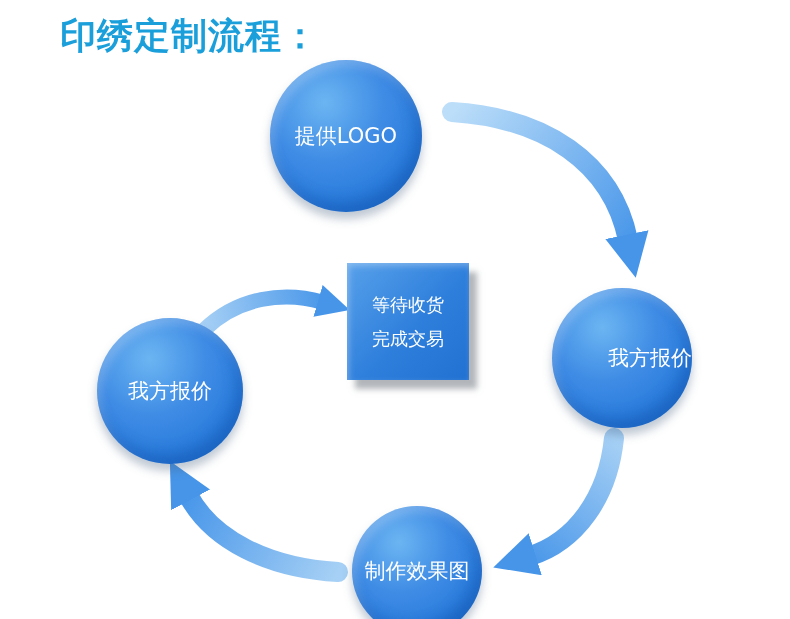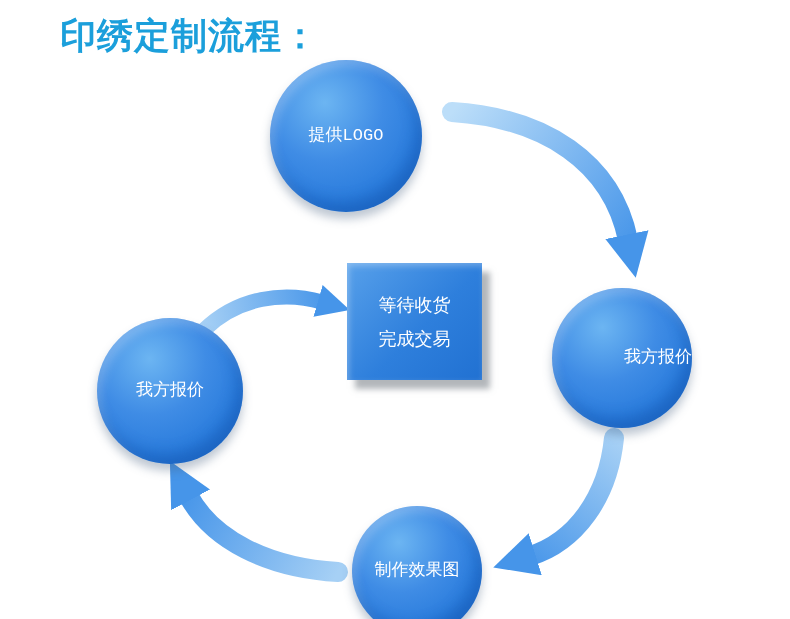--- a/index.html
+++ b/index.html
@@ -42,29 +42,29 @@
     color: #ffffff;
     text-align: center;
   }
   .circle {
     border-radius: 50%;
     background: radial-gradient(circle at 36% 28%, #6cb5f2 0%, #3f8ce5 40%, #2b7ddd 68%, #1e6cc9 100%);
     box-shadow: 0 7px 10px rgba(70, 95, 125, 0.35),
                 inset -6px -10px 14px rgba(16, 80, 170, 0.45),
                 inset 4px 6px 10px rgba(255, 255, 255, 0.25);
   }
-  .circle .line { font-size: 17px; line-height: 32px; font-family: Liberation Mono, monospace; }
+  .circle .line { font-size: 21px; line-height: 32px; }
   .node-top    { left: 270px; top: 60px;  width: 152px; height: 152px; }
   .node-right  { left: 552px; top: 288px; width: 140px; height: 140px; align-items: flex-end; }
   .node-bottom { left: 352px; top: 506px; width: 130px; height: 130px; }
   .node-left   { left: 97px;  top: 318px; width: 146px; height: 146px; }
   .square {
     left: 347px;
     top: 263px;
-    width: 135px;
+    width: 122px;
     height: 117px;
     background: linear-gradient(135deg, #57a0ea 0%, #2e7fdc 55%, #2171d2 100%);
     box-shadow: 8px 9px 6px rgba(115, 122, 130, 0.55),
                 inset 2px 3px 6px rgba(255, 255, 255, 0.3);
   }
   .square .line { font-size: 18px; line-height: 34px; }
 </style>
 </head>
 <body>
 

